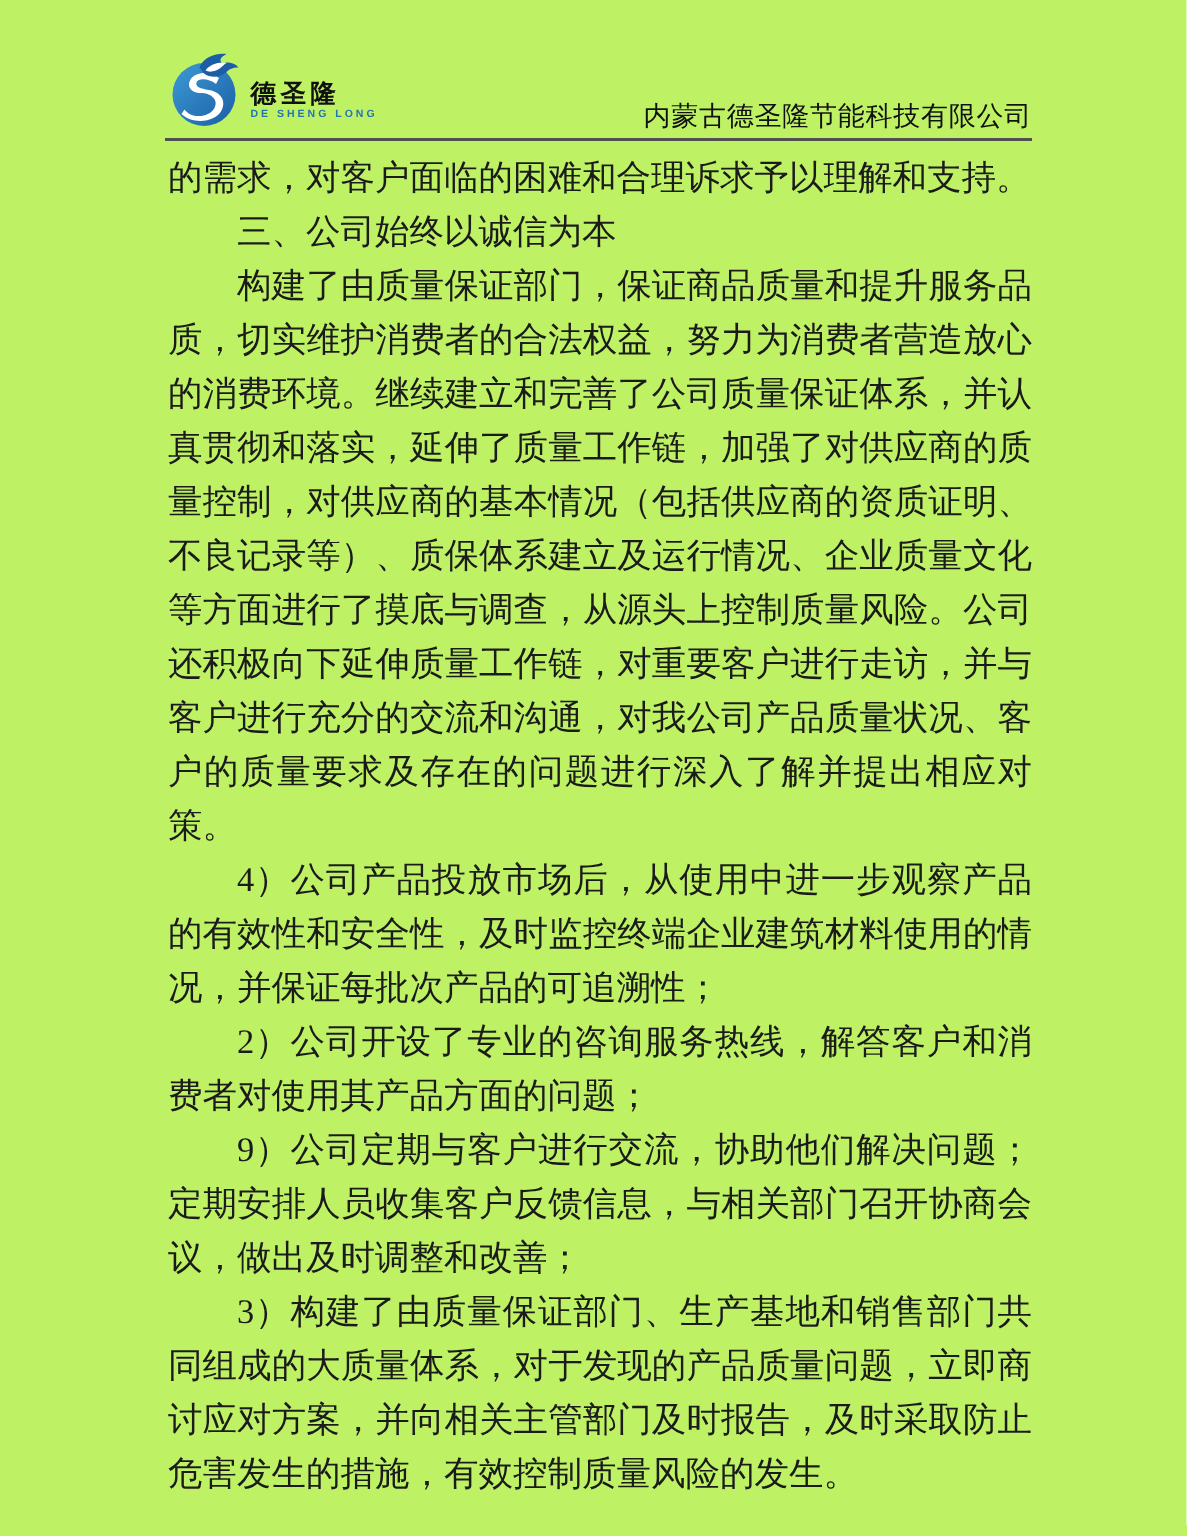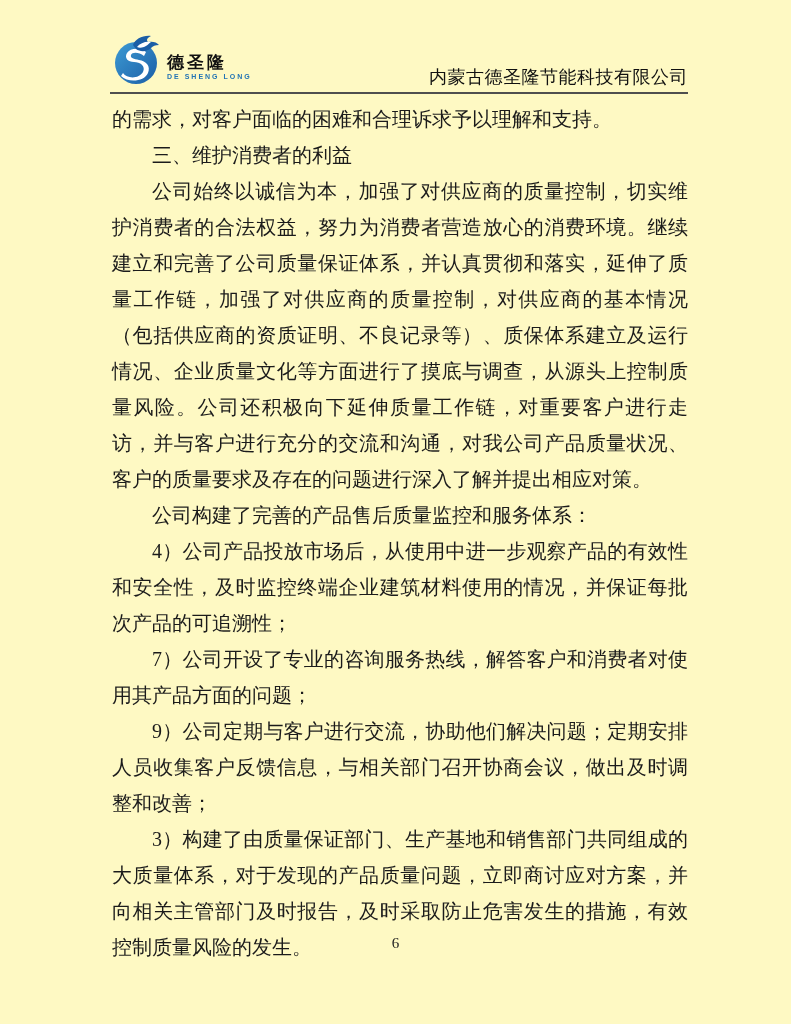--- a/index.html
+++ b/index.html
@@ -3,21 +3,21 @@
 <meta charset="utf-8">
 <style>
   * { margin:0; padding:0; box-sizing:border-box; }
   html,body { background:#ffffff; }
   body {
     width:791px; height:1024px;
     font-family:"Liberation Serif","DejaVu Serif",serif;
     position:relative; overflow:hidden;
     color:#1c1c1c;
   }
-  .page { position:absolute; inset:0; background:#fef9c3; }
+  .page { position:absolute; inset:0; background:#bef264; }
 
   
   .header {
     position:absolute; left:110px; top:30px; width:578px; height:64px;
     border-bottom:2px solid #4f4f4f;
   }
   .logo { position:absolute; left:3px; top:3px; display:flex; align-items:center; }
   .logo-mark { width:50px; height:54px; flex:0 0 auto; }
   .logo-text-block { margin-left:4px; margin-top:14px; }
   .logo-cn {
@@ -32,21 +32,21 @@
   }
   .company-name {
     position:absolute; right:0; bottom:3px;
     font-size:18px; font-weight:normal; color:#111111;
     letter-spacing:0.5px; white-space:nowrap;
   }
 
   
   .content {
     position:absolute; left:112px; top:101px; width:576px;
-    font-size:20px; line-height:36px; text-align:justify;
+    font-size:23px; line-height:36px; text-align:justify;
     text-justify:inter-ideograph;
     color:#1b1b1b;
   }
   .para { text-indent:2em; }
   .para.continuation { text-indent:0; }
 
   
   .footer {
     position:absolute; left:0; top:935px; width:100%;
     text-align:center; font-size:15px; color:#222222;
@@ -78,25 +78,24 @@
         <div class="logo-cn">德圣隆</div>
         <div class="logo-en">DE SHENG LONG</div>
       </div>
     </div>
     <div class="company-name">内蒙古德圣隆节能科技有限公司</div>
   </div>
 
   <div class="content">
 
   <p class="para continuation">的需求，对客户面临的困难和合理诉求予以理解和支持。</p>
-      <p class="para heading">三、维护消费者的利益</p>
-      <p class="para indent">公司始终以诚信为本，加强了对供应商的质量控制，切实维护消费者的合法权益，努力为消费者营造放心的消费环境。继续建立和完善了公司质量保证体系，并认真贯彻和落实，延伸了质量工作链，加强了对供应商的质量控制，对供应商的基本情况（包括供应商的资质证明、不良记录等）、质保体系建立及运行情况、企业质量文化等方面进行了摸底与调查，从源头上控制质量风险。公司还积极向下延伸质量工作链，对重要客户进行走访，并与客户进行充分的交流和沟通，对我公司产品质量状况、客户的质量要求及存在的问题进行深入了解并提出相应对策。</p>
-      <p class="para indent">公司构建了完善的产品售后质量监控和服务体系：</p>
+      <p class="para heading">三、公司始终以诚信为本</p>
+      <p class="para indent">构建了由质量保证部门，保证商品质量和提升服务品质，切实维护消费者的合法权益，努力为消费者营造放心的消费环境。继续建立和完善了公司质量保证体系，并认真贯彻和落实，延伸了质量工作链，加强了对供应商的质量控制，对供应商的基本情况（包括供应商的资质证明、不良记录等）、质保体系建立及运行情况、企业质量文化等方面进行了摸底与调查，从源头上控制质量风险。公司还积极向下延伸质量工作链，对重要客户进行走访，并与客户进行充分的交流和沟通，对我公司产品质量状况、客户的质量要求及存在的问题进行深入了解并提出相应对策。</p>
       <p class="para indent">4）公司产品投放市场后，从使用中进一步观察产品的有效性和安全性，及时监控终端企业建筑材料使用的情况，并保证每批次产品的可追溯性；</p>
-      <p class="para indent">7）公司开设了专业的咨询服务热线，解答客户和消费者对使用其产品方面的问题；</p>
+      <p class="para indent">2）公司开设了专业的咨询服务热线，解答客户和消费者对使用其产品方面的问题；</p>
       <p class="para indent">9）公司定期与客户进行交流，协助他们解决问题；定期安排人员收集客户反馈信息，与相关部门召开协商会议，做出及时调整和改善；</p>
       <p class="para indent">3）构建了由质量保证部门、生产基地和销售部门共同组成的大质量体系，对于发现的产品质量问题，立即商讨应对方案，并向相关主管部门及时报告，及时采取防止危害发生的措施，有效控制质量风险的发生。</p>
     </div>
 
   <div class="footer">
     <span>6</span>
   </div>
 
 </div>
 

